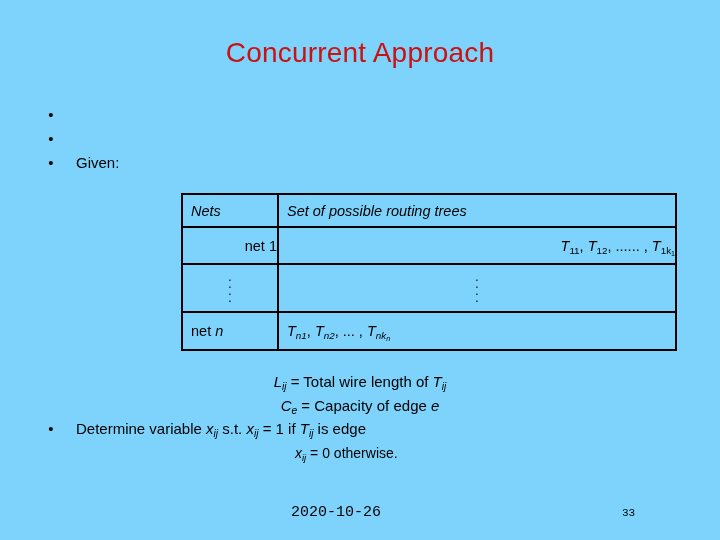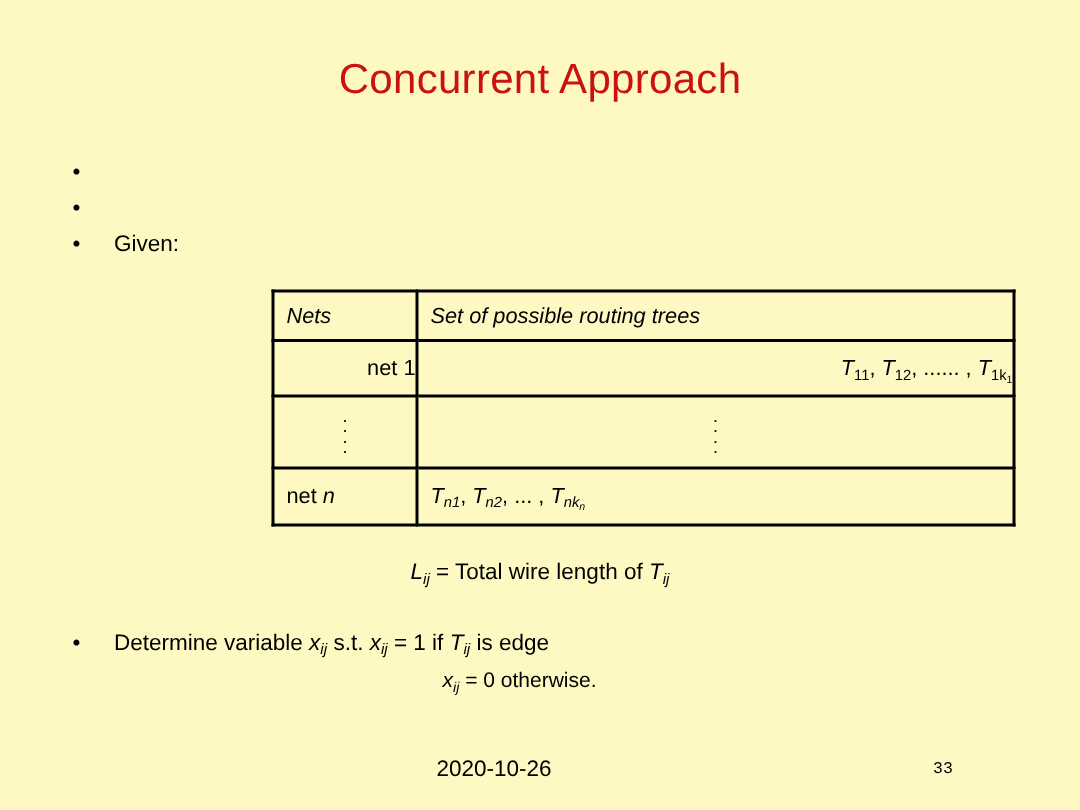--- a/index.html
+++ b/index.html
@@ -11,21 +11,21 @@
     width: 720px;
     height: 540px;
     position: relative;
     font-family: "Liberation Sans", sans-serif;
     color: #000000;
     overflow: hidden;
   }
   .slide {
     position: absolute;
     inset: 0;
-    background: #fef9c3;
+    background: #7dd3fc;
   }
 
   
   .slide-title {
     position: absolute;
     top: 36px;
     left: 0;
     width: 720px;
     text-align: center;
     font-size: 28px;
@@ -156,21 +156,21 @@
     line-height: 23px;
     padding-left: 255px;
     white-space: nowrap;
   }
 
   
   .footer-date {
     position: absolute;
     left: 291px;
     top: 503px;
-    font-family: Liberation Sans, sans-serif;
+    font-family: Liberation Mono, monospace;
     font-size: 15px;
     line-height: 20px;
     color: #000;
   }
   .footer-page {
     position: absolute;
     left: 622px;
     top: 503px;
     font-family: Liberation Mono, monospace;
     font-size: 11px;
@@ -243,20 +243,21 @@
       </td>
       <td class="col-trees">
         <span class="trees"><span>T</span><sub class="it">n1</sub><span class="up">,&nbsp;</span><span>T</span><sub class="it">n2</sub><span class="up">,&nbsp;</span><span class="up">... ,</span><span class="up">&nbsp;</span><span>T</span><sub class="it"><span>nk</span><span class="subsub">n</span></sub></span>
       </td>
     </tr>
   </tbody>
     </table>
 
   <div class="defs">
     <div class="def-line"><span class="math">L</span><sub class="it">ij</sub><span> = Total wire length of </span><span class="math">T</span><sub class="it">ij</sub></div>
+    <div class="def-line"><span class="math">C</span><sub class="it">e</sub><span> = Capacity of edge </span><span class="math">e</span></div>
   </div>
 
   <div class="last-bullet">
     <div class="row1">
       <span class="dot">•</span><span>Determine variable </span><span class="math">x</span><sub class="it">ij</sub><span> s.t. </span><span class="math">x</span><sub class="it">ij</sub><span> = 1 if </span><span class="math">T</span><sub class="it">ij</sub><span> is edge</span>
     </div>
     <div class="row2"><span class="math">x</span><sub class="it">ij</sub><span> = 0 otherwise.</span></div>
   </div>
 
   <div class="footer-date">2020-10-26</div>

